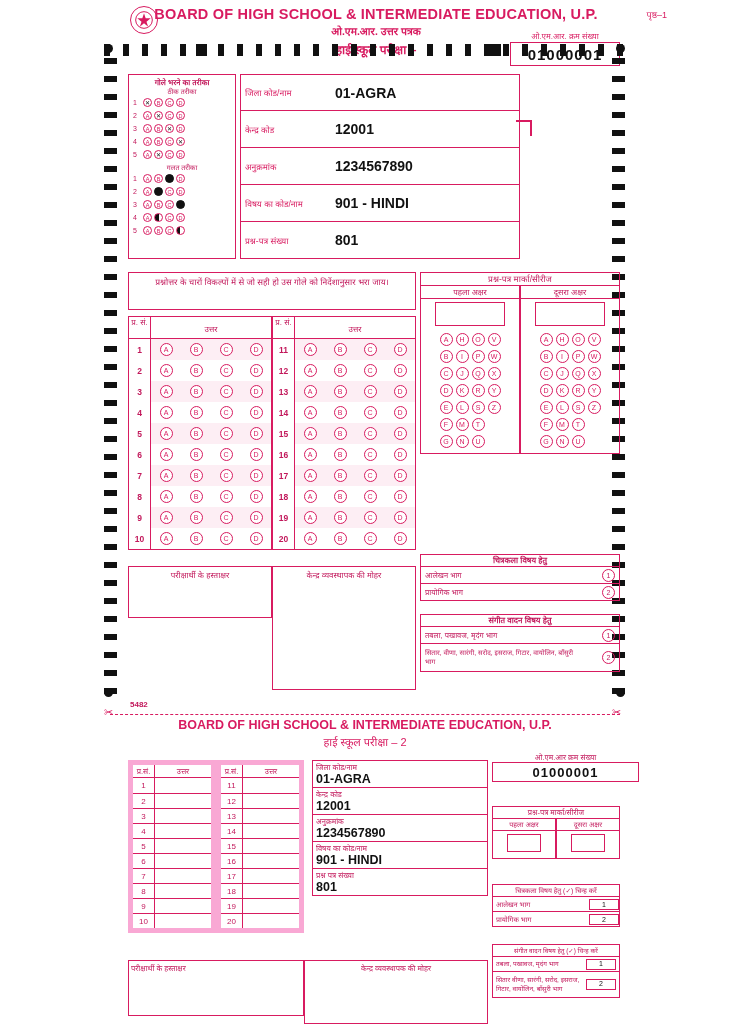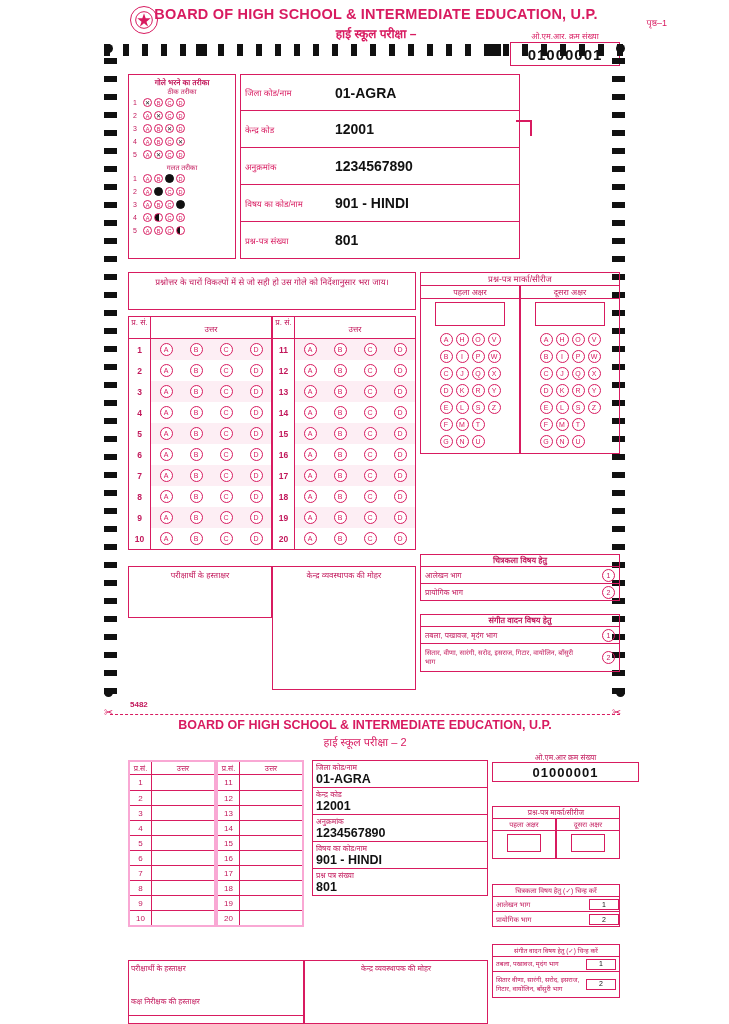--- a/index.html
+++ b/index.html
@@ -26,21 +26,21 @@
     font-family:"Liberation Sans", sans-serif;
   }
   .hdr .sub1 { font-size:10.5px; font-weight:bold; color:#d81b60; margin-top:2px;}
   .hdr .sub2 { font-size:12px; font-weight:bold; color:#d81b60; margin-top:3px;}
   .logo {
     position:absolute; left:130px; top:6px; width:28px; height:28px;
     border:1.5px solid #d81b60; border-radius:50%;
     display:flex; align-items:center; justify-content:center;
   }
   .logo svg { width:20px; height:20px; }
-  .page1tag { position:absolute; right:62px; top:16px; font-size:9px; color:#d81b60;}
+  .page1tag { position:absolute; right:62px; top:8px; font-size:9px; color:#d81b60;}
 
   
   .omr-top {
     position:absolute; left:510px; top:30px; width:110px;
   }
   .omr-top .lbl { font-size:8px; color:#d81b60; text-align:center; }
   .omr-top .val {
     border:1.5px solid #d81b60; height:24px; font-size:15px; font-weight:bold;
     display:flex; align-items:center; justify-content:center; letter-spacing:1px;
     color:#111; background:#fff; margin-top:1px;
@@ -121,21 +121,21 @@
   .serial { position:absolute; left:130px; top:700px; font-size:8px; font-weight:bold; }
 
   
   .cutline { position:absolute; left:110px; top:714px; width:510px; border-top:1.4px dashed #d81b60; }
   .scissor { position:absolute; font-size:11px; color:#d81b60; top:706px;}
 
   .hdr2 { position:absolute; left:110px; top:718px; width:510px; text-align:center; }
   .hdr2 .t1 { font-size:12.5px; font-weight:bold; color:#d81b60;}
   .hdr2 .t2 { font-size:11px; font-weight:normal; color:#d81b60; margin-top:2px;}
 
-  .btab { position:absolute; border:2px solid #f9a8d4; }
+  .btab { position:absolute; border:5px solid #f9a8d4; }
   .btab .hrow { display:flex; font-size:7.5px; height:13px; border-bottom:1px solid #d81b60;}
   .btab .hrow div { display:flex; align-items:center; justify-content:center;}
   .brow { display:flex; height:15px; font-size:8px; }
   .brow .c-n { width:22px; border-right:1px solid #d81b60; display:flex; align-items:center; justify-content:center;}
   .brow .c-a { flex:1; }
   .brow + .brow { border-top:1px solid #d81b60; }
 
   .binfo { position:absolute; left:312px; top:760px; width:176px; }
   .binforow { border:1px solid #d81b60; border-bottom:none; padding:1px 3px; }
   .binforow:last-child { border-bottom:1px solid #d81b60; }
@@ -177,20 +177,21 @@
 <div class="sheet">
 
   <div class="logo">
     <svg viewBox="0 0 24 24">
         <circle cx="12" cy="12" r="10" fill="none" stroke="#d81b60" stroke-width="1.2"></circle>
         <path d="M12 4 L14 10 L20 10 L15 14 L17 20 L12 16 L7 20 L9 14 L4 10 L10 10 Z" fill="#d81b60"></path>
       </svg>
   </div>
   <div class="hdr">
     <div class="title">BOARD OF HIGH SCHOOL &amp; INTERMEDIATE EDUCATION, U.P.</div>
+    <div class="sub1">ओ.एम.आर. उत्तर पत्रक</div>
     <div class="sub2">हाई स्कूल परीक्षा –</div>
   </div>
   <div class="page1tag">पृष्ठ–1</div>
 
   <div class="omr-top">
     <div class="lbl">ओ.एम.आर. क्रम संख्या</div>
     <div class="val">01000001</div>
   </div>
 
   <div id="ticks">
@@ -911,20 +912,17 @@
     </div>
     <div class="r" style="height:26px;">
       <span style="width:88px;">सितार वीणा, सारंगी, सरोद, इसराज, गिटार, वायोलिन, बाँसुरी भाग</span>
       <span class="bx">2</span>
     </div>
   </div>
 
   <div class="bsig" style="left:128px; top:960px; width:176px; height:56px;">
     <span>परीक्षार्थी के हस्ताक्षर</span>
   </div>
-  <div class="bsig" style="left:128px; top:994px; width:176px; height:30px; border-top:none;">
-    <span>कक्ष निरीक्षक की हस्ताक्षर</span>
-  </div>
   <div class="bsig" style="left:304px; top:960px; width:184px; height:64px; text-align:center;">
     <span>केन्द्र व्यवस्थापक की मोहर</span>
   </div>
 
 </div>
 
 </body></html>

